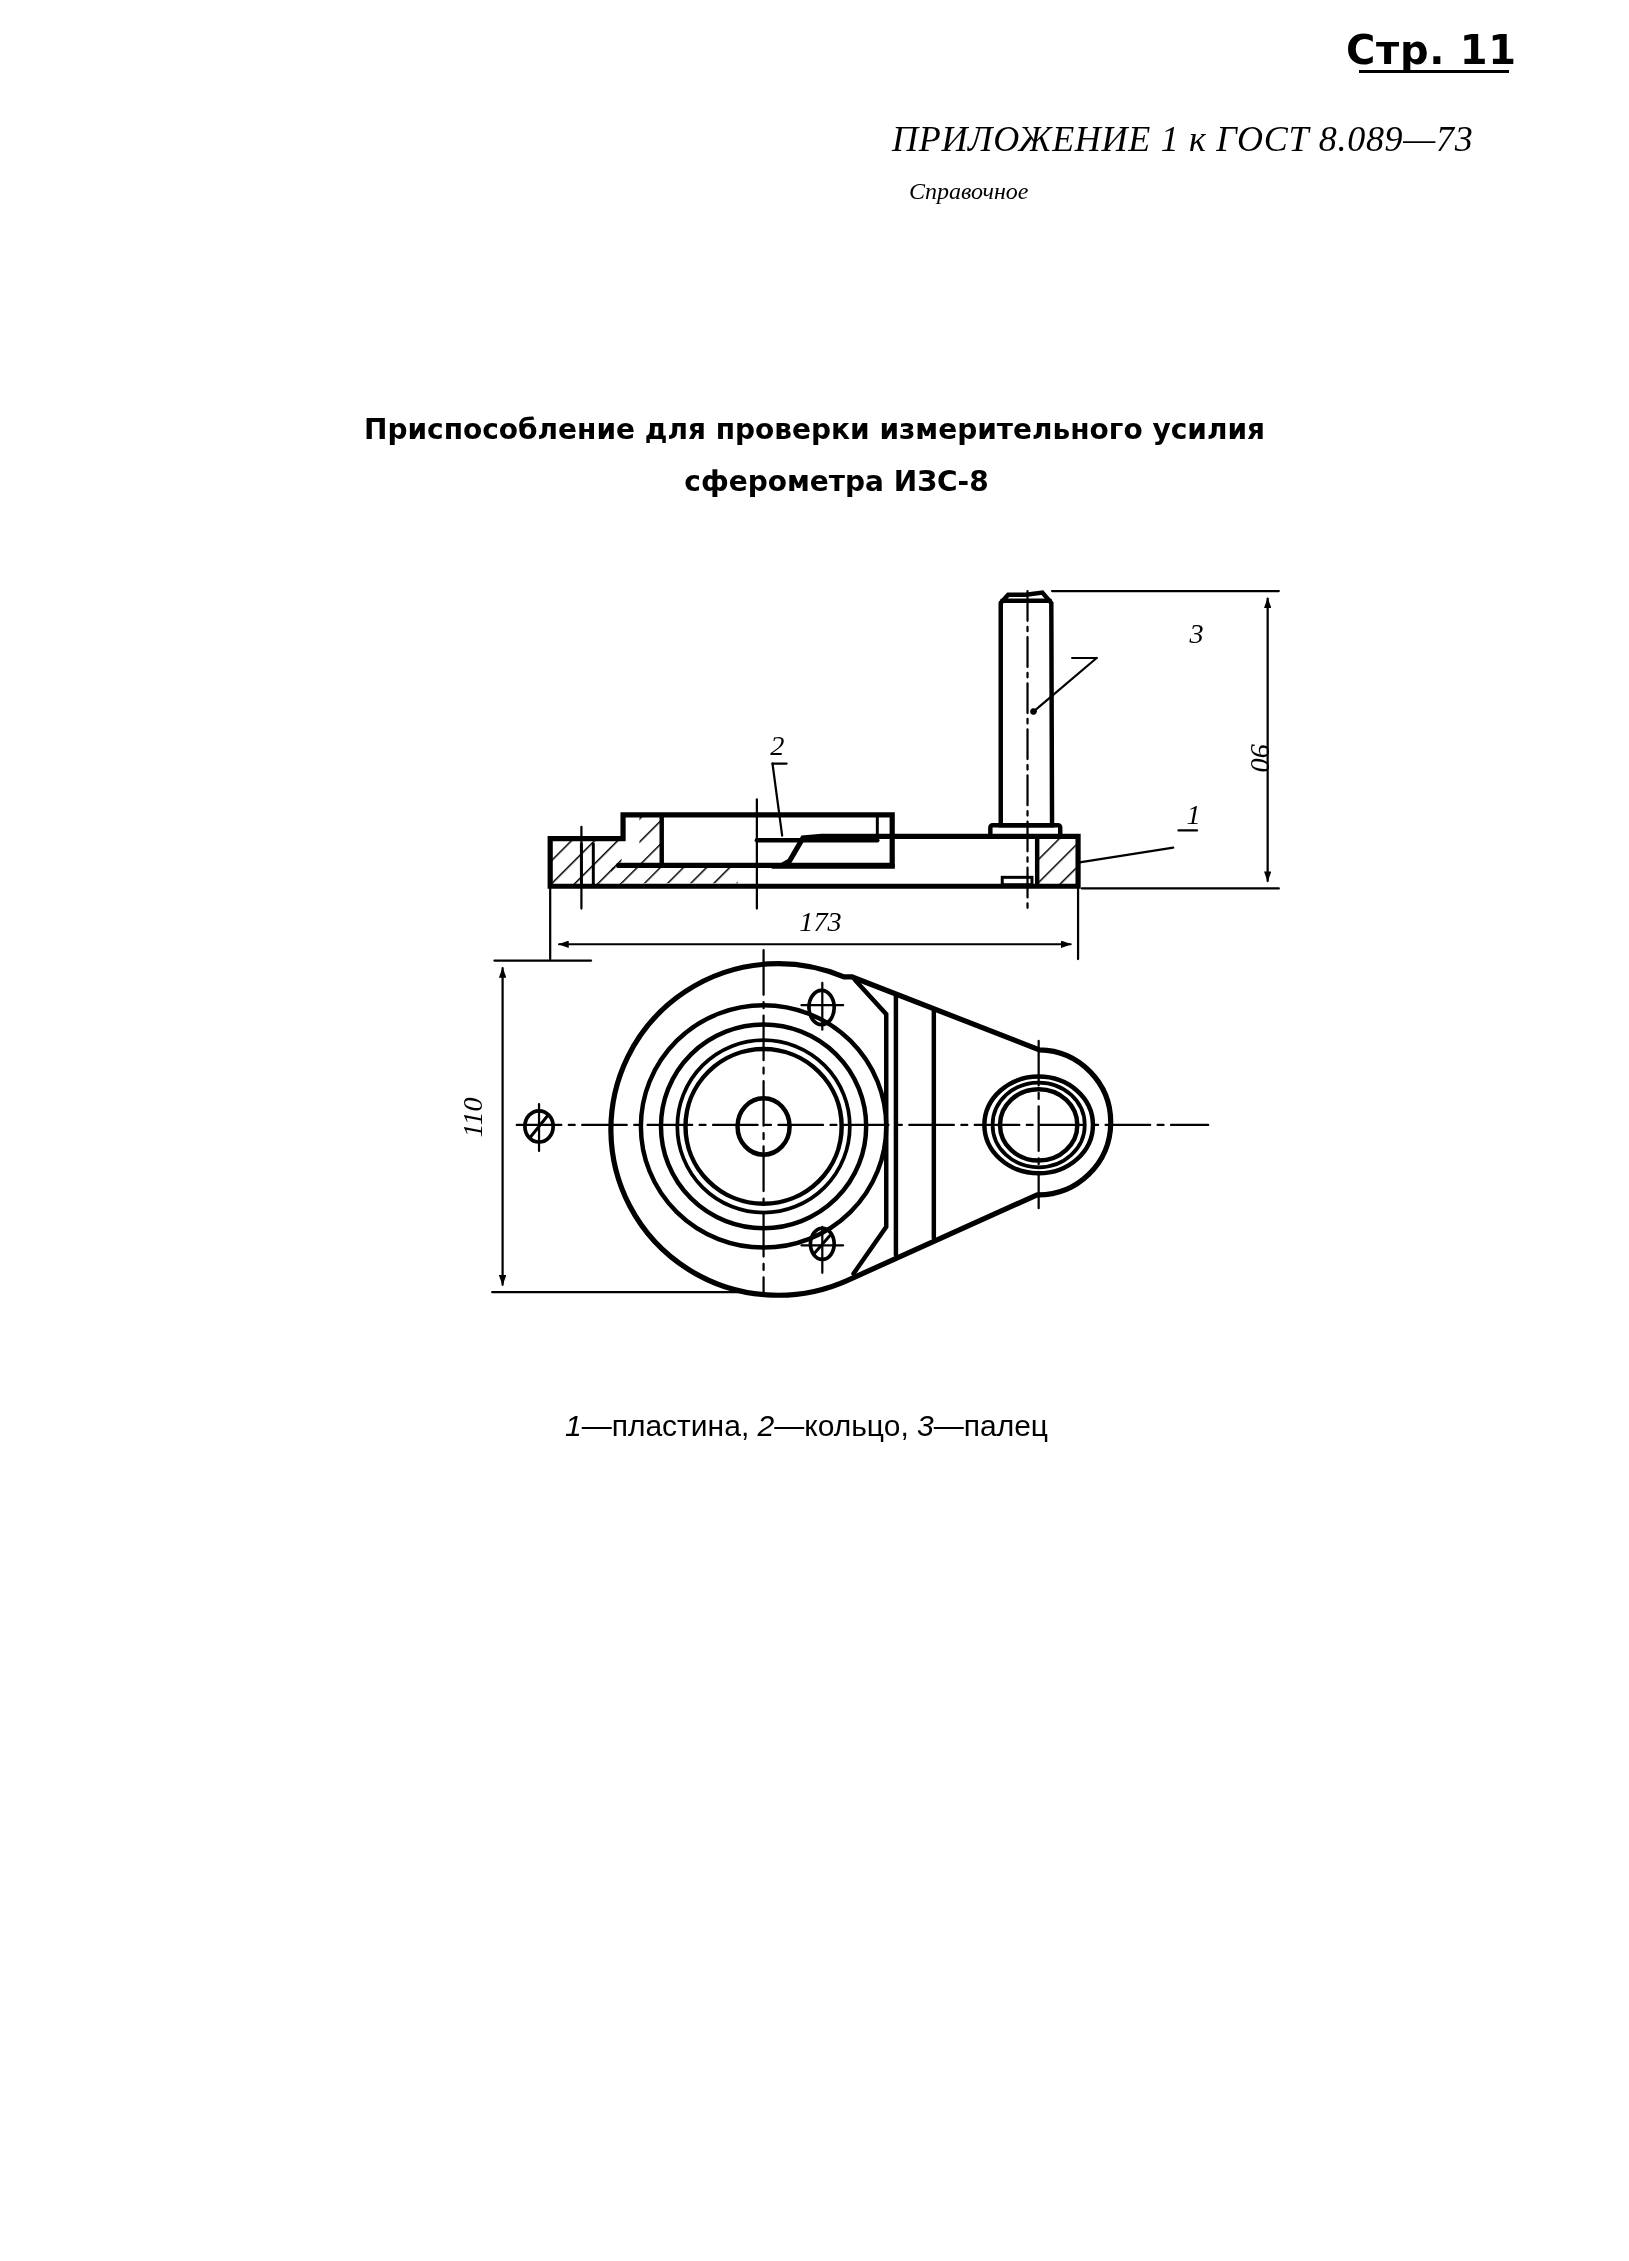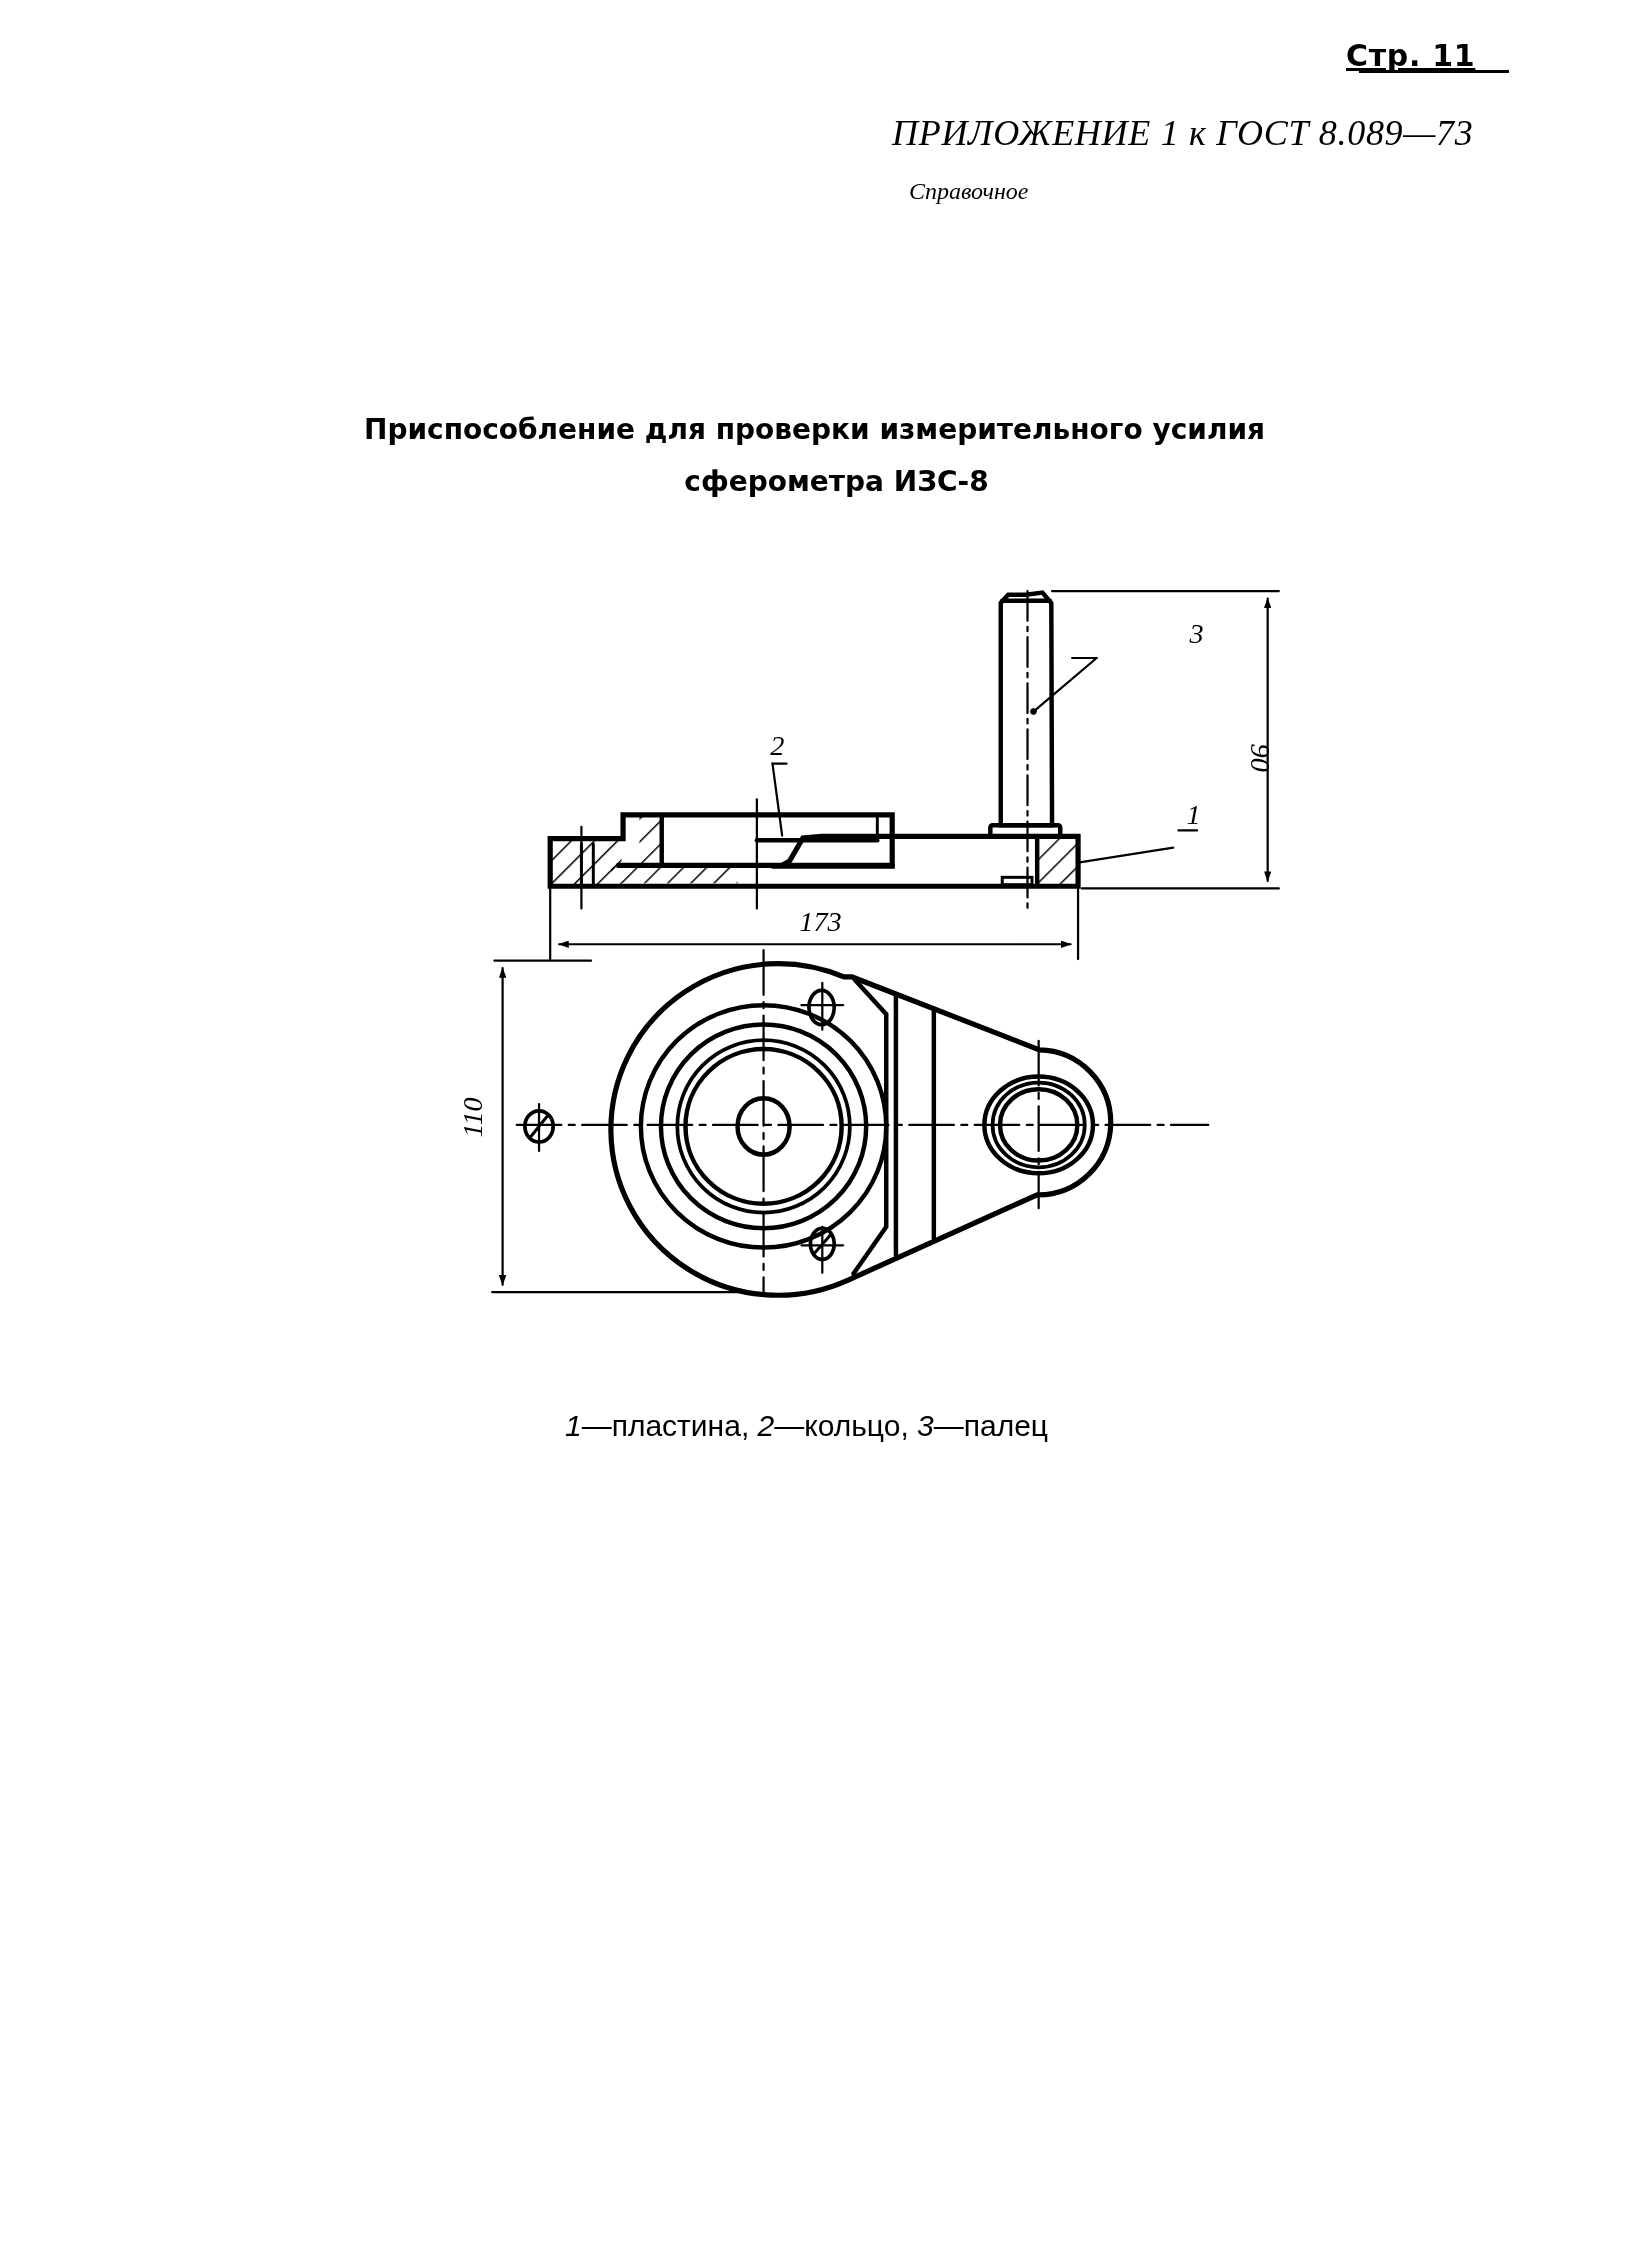--- a/index.html
+++ b/index.html
@@ -1,19 +1,19 @@
 <!DOCTYPE html>
 <html style="font-size:12px"><head>
 <meta charset="utf-8">
 <style>
   html, body { margin:0; padding:0; background:#ffffff; }
   body { width:1629px; height:2261px; position:relative; overflow:hidden; color:#000; }
-  .page-num { position:absolute; left:1346px; top:38px; font-family:"DejaVu Sans", sans-serif; font-weight:bold; font-size:30px; letter-spacing:0.7px;text-decoration:underline; }
+  .page-num { position:absolute; left:1346px; top:27px; font-family:"DejaVu Sans", sans-serif; font-weight:bold; font-size:40px; letter-spacing:0.7px; }
   .page-num-rule { position:absolute; left:1359px; top:70px; width:150px; height:3px; background:#000; }
-  .appendix { position:absolute; left:892px; top:112px; font-family:"Liberation Serif", serif; font-style:italic; font-size:36px; letter-spacing:0.7px; white-space:nowrap; }
+  .appendix { position:absolute; left:892px; top:118px; font-family:"Liberation Serif", serif; font-style:italic; font-size:36px; letter-spacing:0.7px; white-space:nowrap; }
   .ref-type { position:absolute; left:909px; top:178px; font-family:"Liberation Serif", serif; font-style:italic; font-size:24px; }
   .title { position:absolute; left:0; width:1629px; text-align:center; font-family:"DejaVu Sans", sans-serif; font-weight:bold; font-size:28px; }
   .title.l1 { top:413px; }
   .title.l2 { top:465px; left:22px; }
   .caption { position:absolute; left:565px; top:1409px; font-family:Liberation Sans, sans-serif; font-size:30px; white-space:nowrap; }
   .caption i { font-style:italic; }
   svg.drawing { position:absolute; left:0; top:0; }
   .dimtxt { font-family:"Liberation Serif", serif; font-style:italic; font-size:38px; }
 </style>
 </head>

